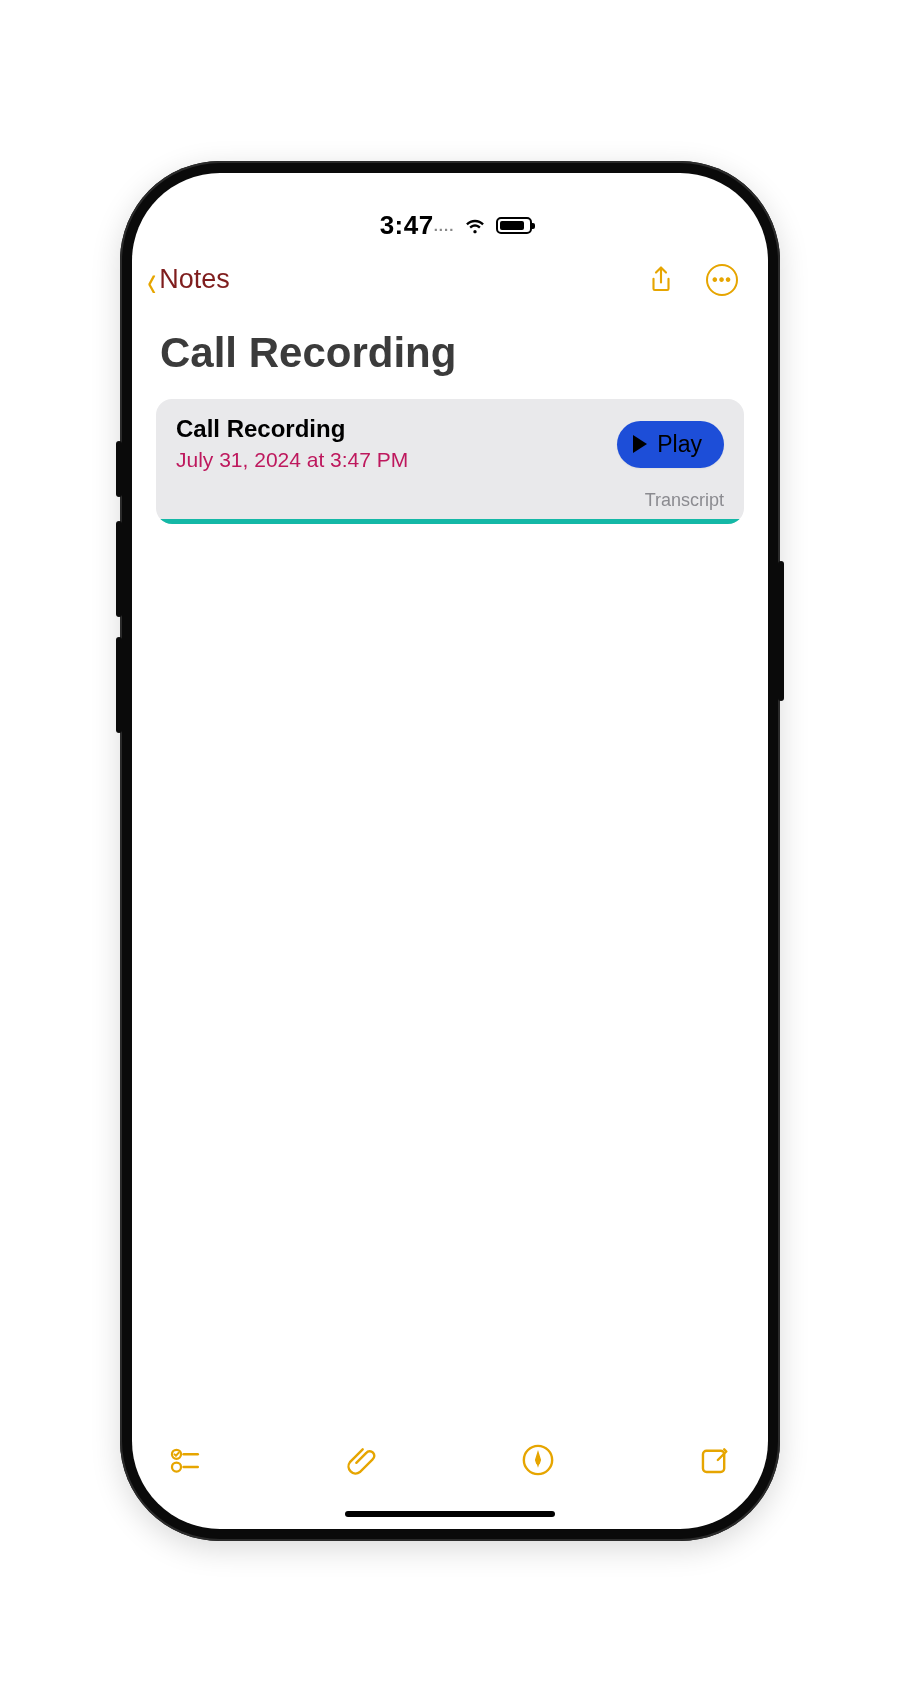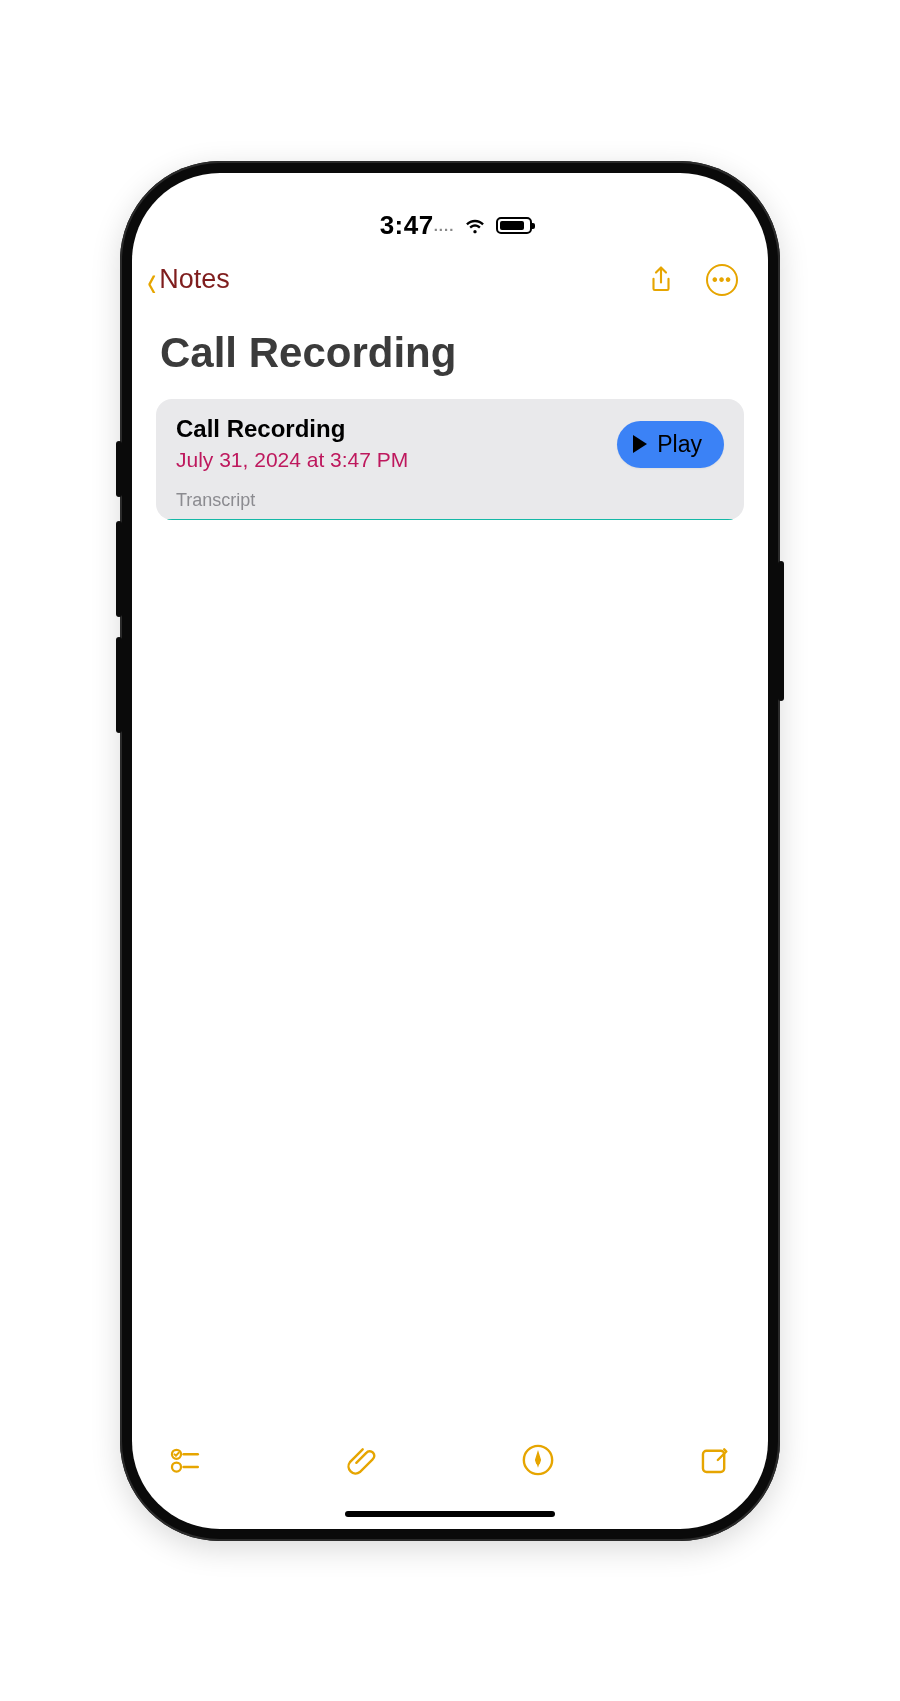--- a/index.html
+++ b/index.html
@@ -174,42 +174,43 @@
     font-weight: 600;
     color: #000;
     margin-bottom: 3px;
   }
   .card-sub {
     font-size: 21px;
     color: #be185d;
     line-height: 1.35;
   }
   .play-btn {
-    background: #3b82f6;
+    background: #1d4ed8;
     border-radius: 30px;
     padding: 10px 22px 10px 16px;
     display: flex;
     align-items: center;
     gap: 10px;
     font-size: 23px;
     font-weight: 500;
     color: #000;
     box-shadow: 0 1px 2px rgba(0,0,0,0.05);
   }
   .play-triangle {
     width: 0; height: 0;
     border-left: 14px solid #000;
     border-top: 9px solid transparent;
     border-bottom: 9px solid transparent;
   }
   .transcript-label {
     font-size: 18px;
     color: #8b8b90;
     padding: 2px 20px 8px 20px;
-    border-bottom: 1px solid #14b8a6;
+    border-bottom: 5px solid #14b8a6;
+    text-align: right;
   }
   .transcript-text {
     font-size: 19px;
     color: #000;
     padding: 12px 20px 16px 20px;
   }
 
   
   .toolbar {
     height: 100px;

